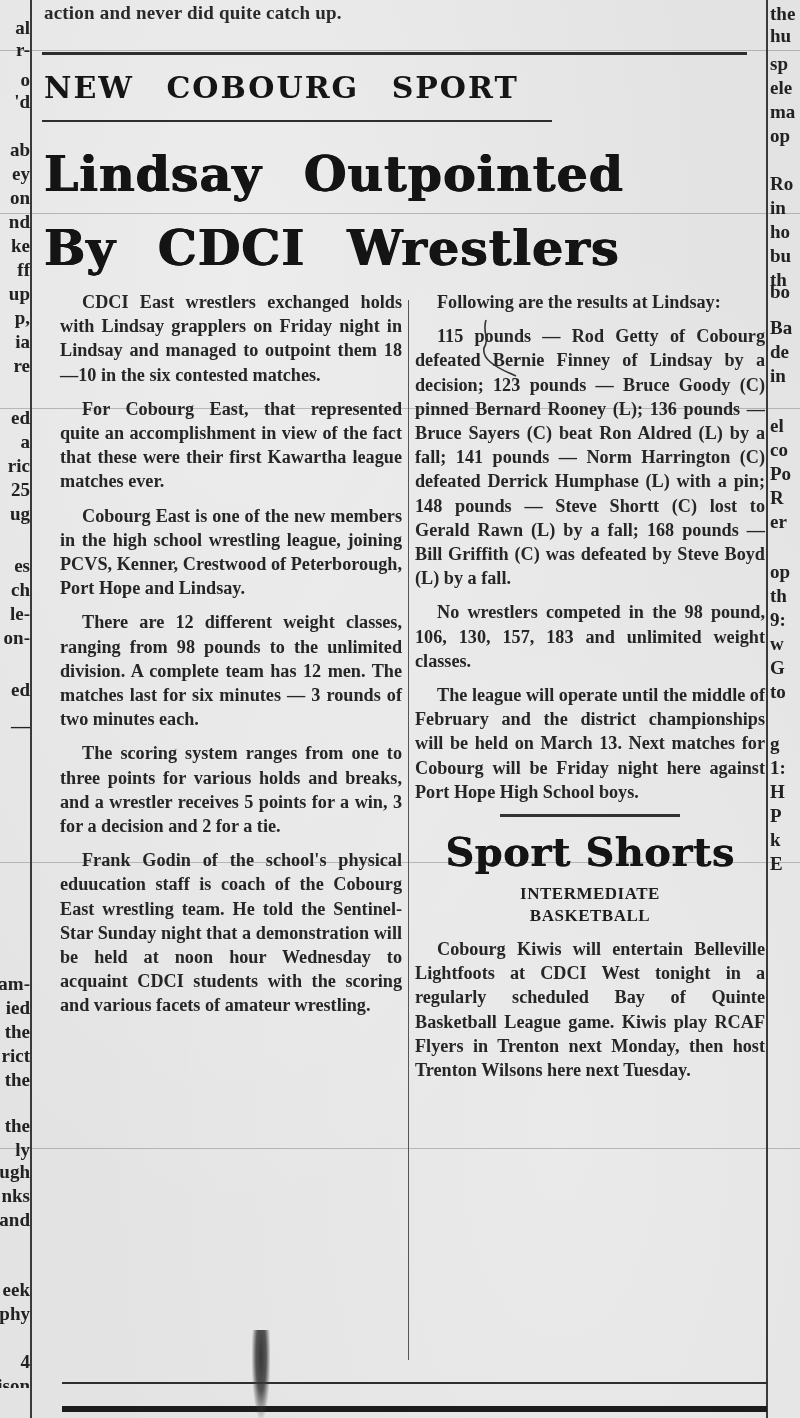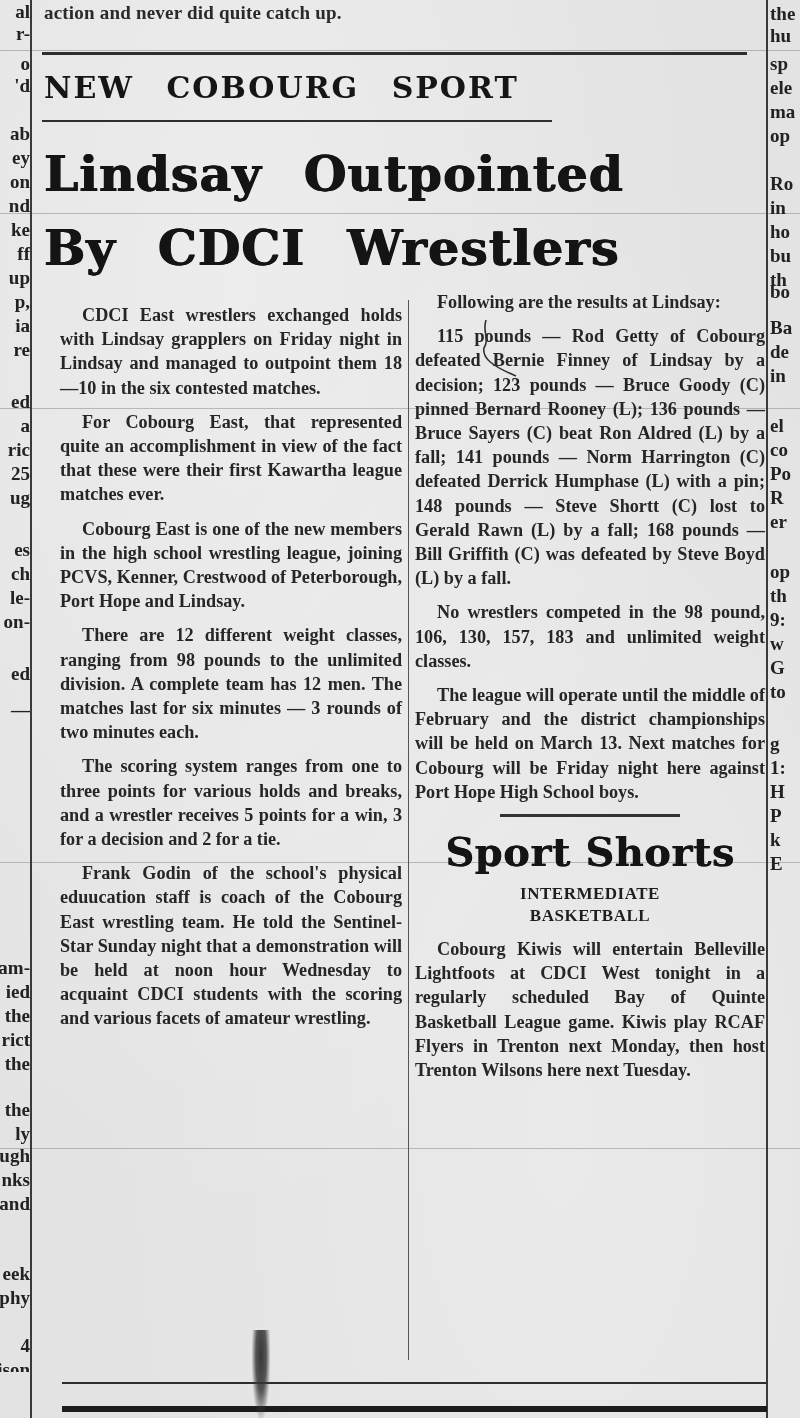--- a/index.html
+++ b/index.html
@@ -23,21 +23,21 @@
     position: absolute;
     left: 0;
     width: 800px;
     height: 1px;
     background: rgba(90,90,90,0.35);
   }
   
   .gutter-left {
     position: absolute;
     left: 0;
-    top: 0;
+    top: 16px;
     width: 32px;
     height: 1372px;
     overflow: hidden;
   }
   .gutter-left .frag {
     position: absolute;
     right: 2px;
     font-family: "Liberation Serif", serif;
     font-weight: bold;
     font-size: 19px;
@@ -115,21 +115,21 @@
     font-weight: bold;
     font-size: 18.2px;
     line-height: 24.2px;
     color: #262626;
     text-align: justify;
   }
   .col p {
     margin: 0 0 10px 0;
     text-indent: 22px;
   }
-  .col-left { left: 60px; top: 290px; width: 342px; margin-top: 13px; }
+  .col-left { left: 60px; top: 290px; width: 342px; }
   .col-right { left: 415px; top: 290px; width: 350px; }
   .mini-rule {
     width: 180px;
     height: 3px;
     background: #333;
     margin: 8px auto 12px auto;
   }
   .shorts-title {
     font-family: "DejaVu Serif", serif;
     font-weight: 900;

